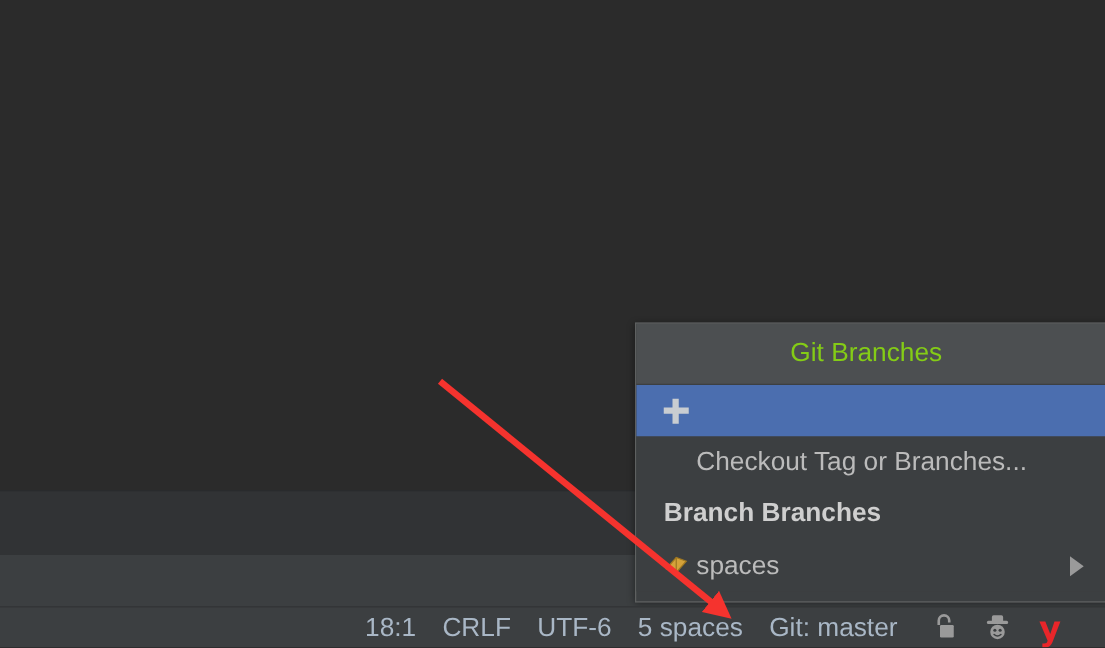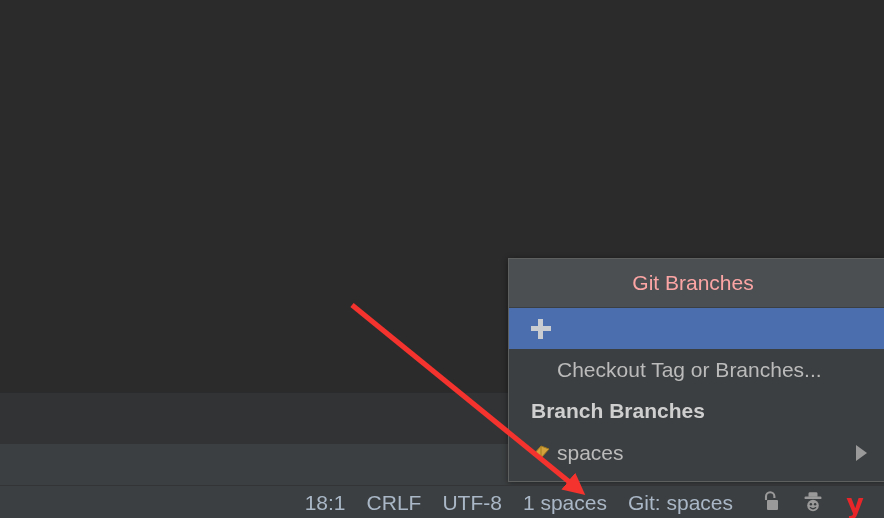--- a/index.html
+++ b/index.html
@@ -59,21 +59,21 @@
     position: absolute;
     left: 0;
     top: 485px;
     width: 884px;
     height: 33px;
     background: #3c3f41;
     border-top: 1px solid #323436;
     display: flex;
     align-items: center;
     justify-content: flex-end;
-    padding-right: 8px;
+    padding-right: 23px;
     box-sizing: border-box;
   }
   .status-item {
     color: #a9b7c6;
     font-size: 21px;
     line-height: 33px;
     margin-right: 21px;
     white-space: nowrap;
     letter-spacing: 0px;
   }
@@ -116,21 +116,21 @@
   .popup-header {
     height: 49px;
     background: #4c4f51;
     display: flex;
     align-items: center;
     justify-content: center;
     border-bottom: 1px solid #3c3f41;
     box-sizing: border-box;
   }
   .popup-title {
-    color: #fca5a5;
+    color: #84cc16;
     font-size: 21px;
     white-space: nowrap;
     
     position: relative;
     left: -5px;
   }
 
   .popup-list {
     background: #3c3f41;
   }
@@ -250,25 +250,25 @@
 
     </div>
   </div>
 
   <div class="status-bar">
 
     <span class="status-item">18:1</span>
 
     <span class="status-item">CRLF</span>
 
-    <span class="status-item">UTF-8</span>
-
-    <span class="status-item">1 spaces</span>
-
-    <span class="status-item">Git: spaces</span>
+    <span class="status-item">UTF-6</span>
+
+    <span class="status-item">5 spaces</span>
+
+    <span class="status-item">Git: master</span>
 
     <span class="status-icon">
       <svg width="22" height="24" viewBox="0 0 22 24">
         <path d="M6 10 V6.5 A4.2 4.2 0 0 1 14.4 6.5 V8" fill="none" stroke="#9a9a9a" stroke-width="2.1"></path>
         <rect x="7" y="10" width="11" height="10" rx="1" fill="#9a9a9a"></rect>
       </svg>
     </span>
 
     <span class="status-icon">
       <svg width="26" height="24" viewBox="0 0 26 24">

